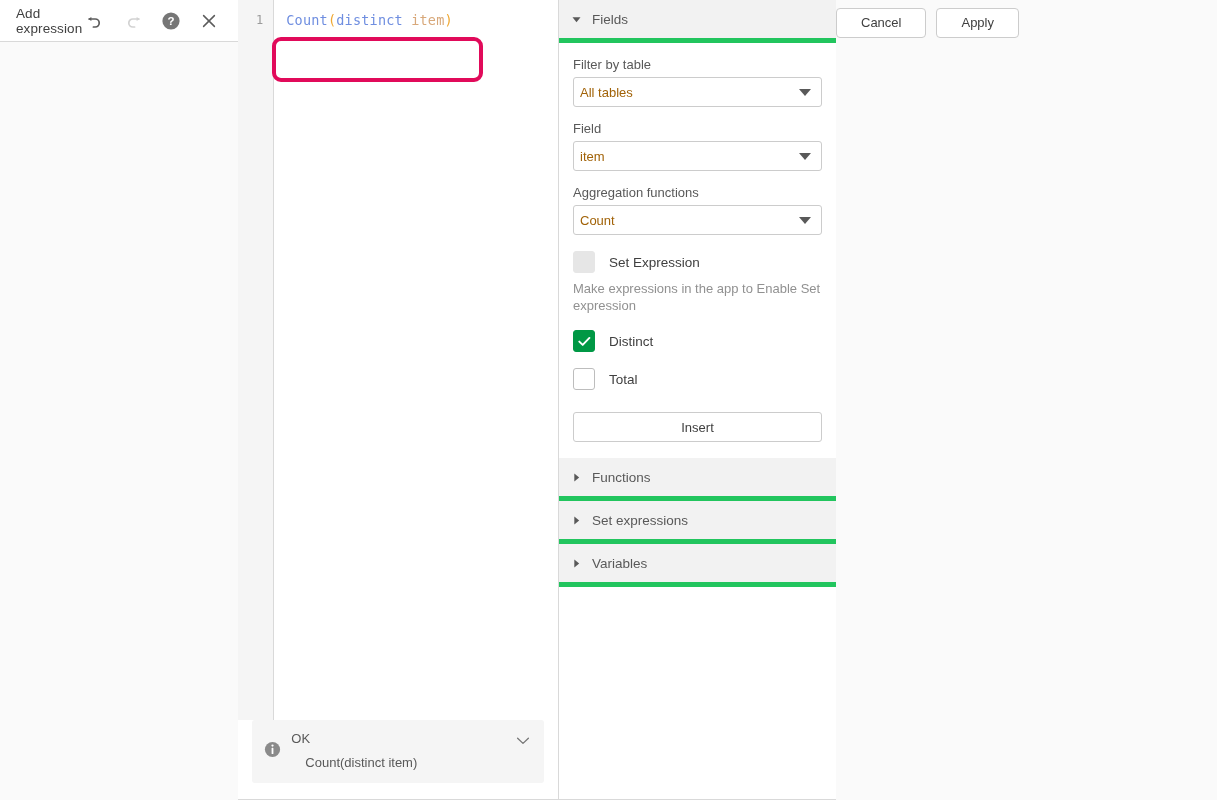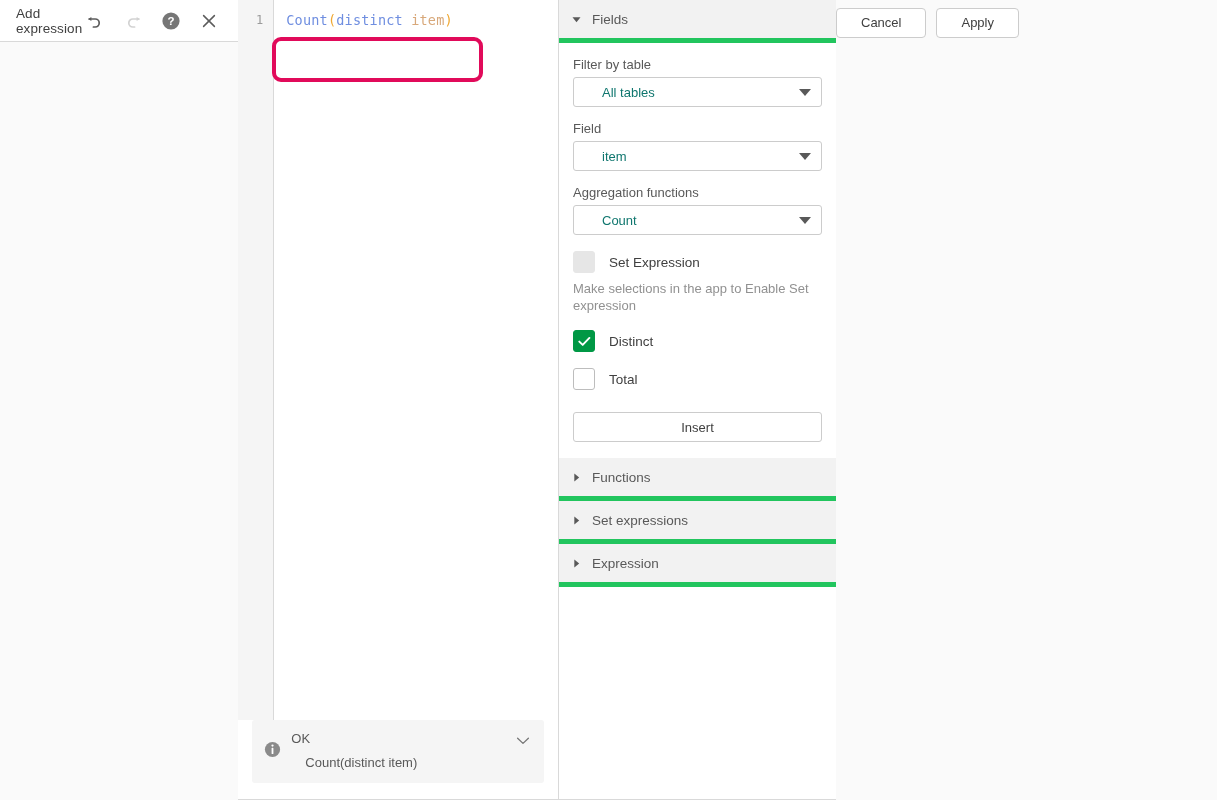--- a/index.html
+++ b/index.html
@@ -118,22 +118,22 @@
   .lbl {
     font-size: 13px; color: #595959;
     margin-bottom: 5px; margin-top: 0;
   }
   .lbl.sp { margin-top: 14px; }
   .select {
     height: 30px; width: 100%;
     border: 1px solid #cccccc; border-radius: 3px;
     background: #fff;
     display: flex; align-items: center;
-    padding: 0 8px 0 28px;
-    font-size: 13px; color: #0f766e;
+    padding: 0 8px 0 6px;
+    font-size: 13px; color: #a16207;
     cursor: pointer;
   }
   .select .val { flex: 1 1 auto; overflow: hidden; white-space: nowrap; }
   .tri-down {
     width: 0; height: 0;
     border-left: 6px solid transparent;
     border-right: 6px solid transparent;
     border-top: 7px solid #595959;
     margin-right: 2px;
   }
@@ -281,21 +281,21 @@
         <div class="lbl sp">Aggregation functions</div>
         <div class="select">
           <span class="val">Count</span>
           <span class="tri-down"></span>
         </div>
 
         <div class="cb-row">
           <span class="cb disabled"></span>
           <span class="cb-label">Set Expression</span>
         </div>
-        <div class="helper">Make selections in the app to Enable Set expression</div>
+        <div class="helper">Make expressions in the app to Enable Set expression</div>
 
         <div class="cb-row">
           <span class="cb checked">
             <svg width="13" height="11" viewBox="0 0 13 11" aria-hidden="true">
               <path d="M1.3 5.6 L4.7 8.9 L11.4 1.9" stroke="#ffffff" stroke-width="1.9" fill="none" stroke-linecap="round" stroke-linejoin="round"></path>
             </svg>
           </span>
           <span class="cb-label">Distinct</span>
         </div>
 
@@ -324,21 +324,21 @@
         </span>
         <span>Set expressions</span>
       </div>
 
       <div class="section-head">
         <span class="caret">
           <svg width="11" height="11" viewBox="0 0 11 11" aria-hidden="true">
             <path d="M3.3 1.5 L3.3 9.5 L8.2 5.5 Z" fill="#595959"></path>
           </svg>
         </span>
-        <span>Expression</span>
+        <span>Variables</span>
       </div>
 
       <div class="panel-filler"></div>
     </div>
 
   </div>
 
   <div class="footer">
     <button class="fbtn">Cancel</button>
     <button class="fbtn">Apply</button>

